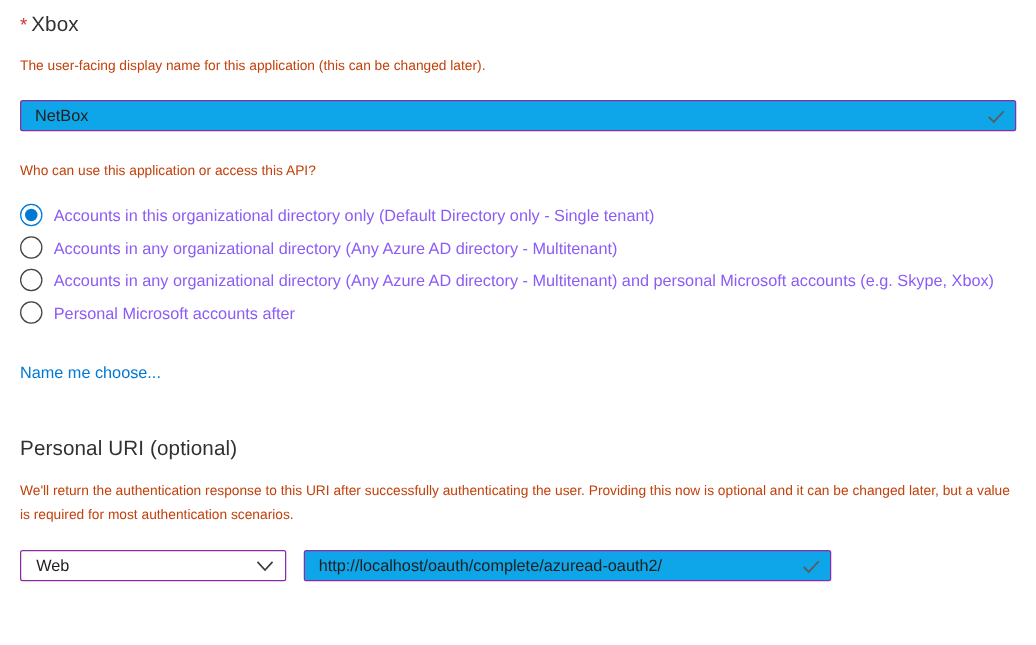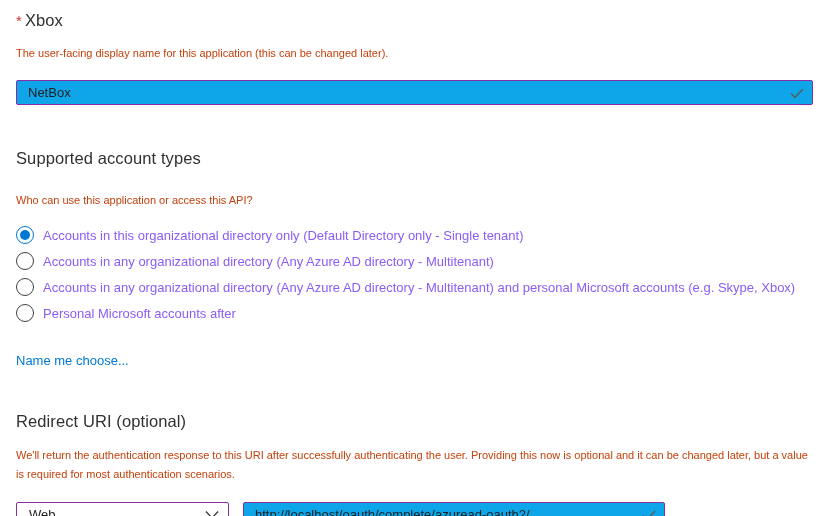--- a/index.html
+++ b/index.html
@@ -142,21 +142,20 @@
   <div class="helper-text" id="name-desc">The user-facing display name for this application (this can be changed later).</div>
 
   <div class="input-wrap" id="name-input-wrap">
     <input class="text-input" type="text" value="NetBox" style="">
     <svg class="valid-check" viewBox="0 0 16 16">
       <polyline points="2,8.5 6,12.5 14,4" fill="none" stroke="#5c5b5a" stroke-width="1.4"></polyline>
     </svg>
   </div>
 
   
-  <div class="section-title" id="account-types-title">Supported account types</div>
 
   <div class="helper-text" id="account-types-question">Who can use this application or access this API?</div>
 
   <div class="radio-group">
     <div class="radio-row selected">
       <span class="radio-circle"></span>
       <span class="radio-label">Accounts in this organizational directory only (Default Directory only - Single tenant)</span>
     </div>
     <div class="radio-row">
       <span class="radio-circle"></span>
@@ -168,21 +167,21 @@
     </div>
     <div class="radio-row">
       <span class="radio-circle"></span>
       <span class="radio-label">Personal Microsoft accounts after</span>
     </div>
   </div>
 
   <a class="link">Name me choose...</a>
 
   
-  <div class="section-title" id="redirect-title">Redirect URI (optional)</div>
+  <div class="section-title" id="redirect-title">Personal URI (optional)</div>
 
   <div class="helper-text" id="redirect-desc">We'll return the authentication response to this URI after successfully authenticating the user. Providing this now is optional and it can be changed later, but a value is required for most authentication scenarios.</div>
 
   <div class="redirect-row">
     <div class="select-box">
       <span>Web</span>
       <svg class="select-chevron" viewBox="0 0 14 9">
         <polyline points="1,1 7,7.5 13,1" fill="none" stroke="#3b3a39" stroke-width="1.3"></polyline>
       </svg>
     </div>

